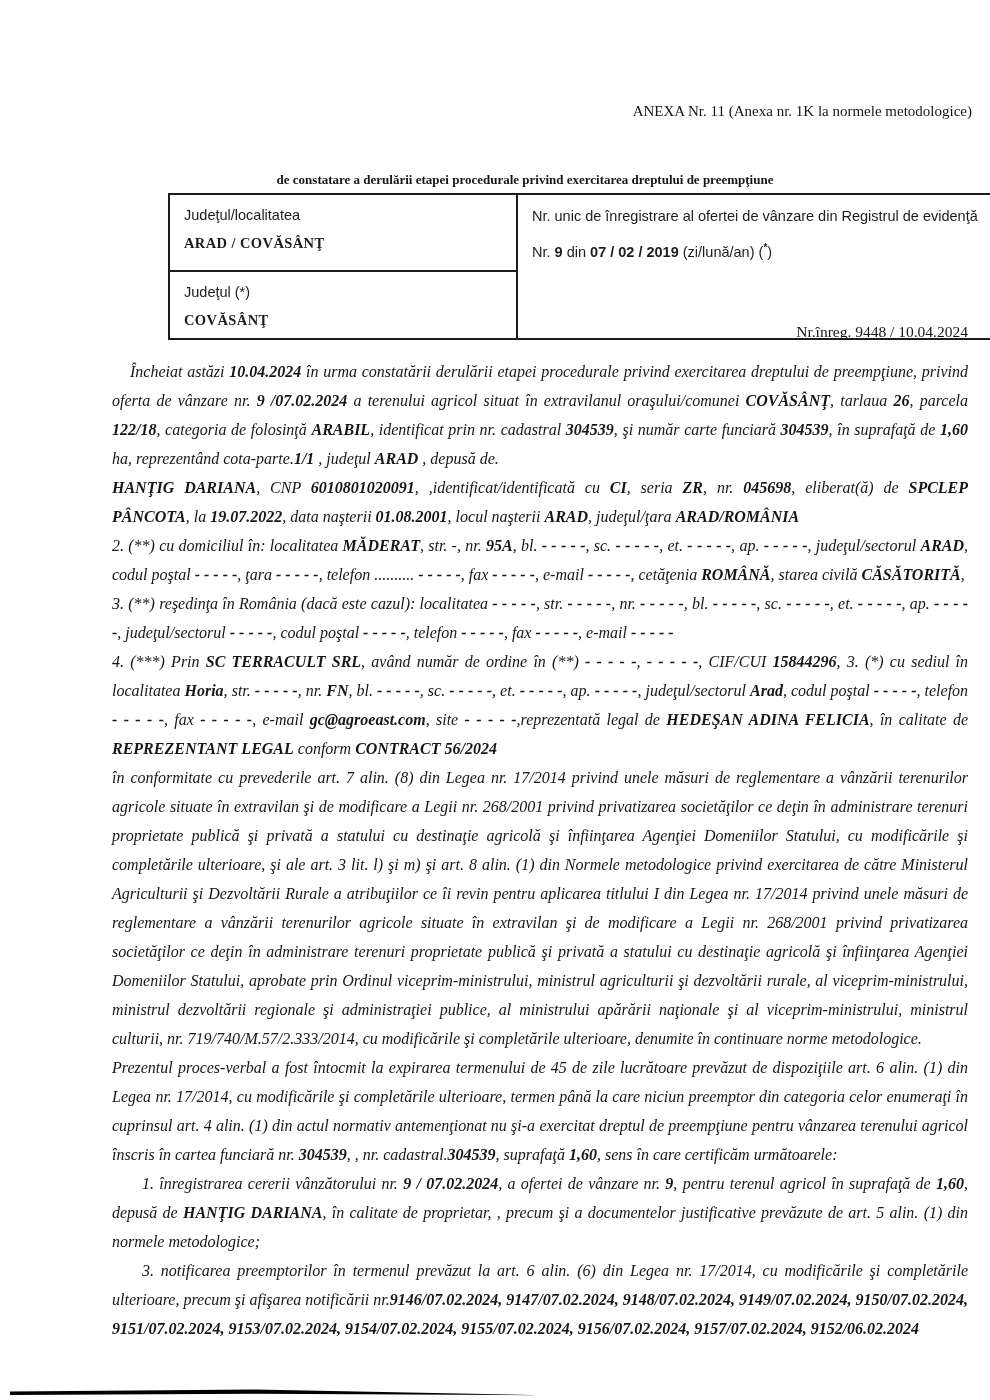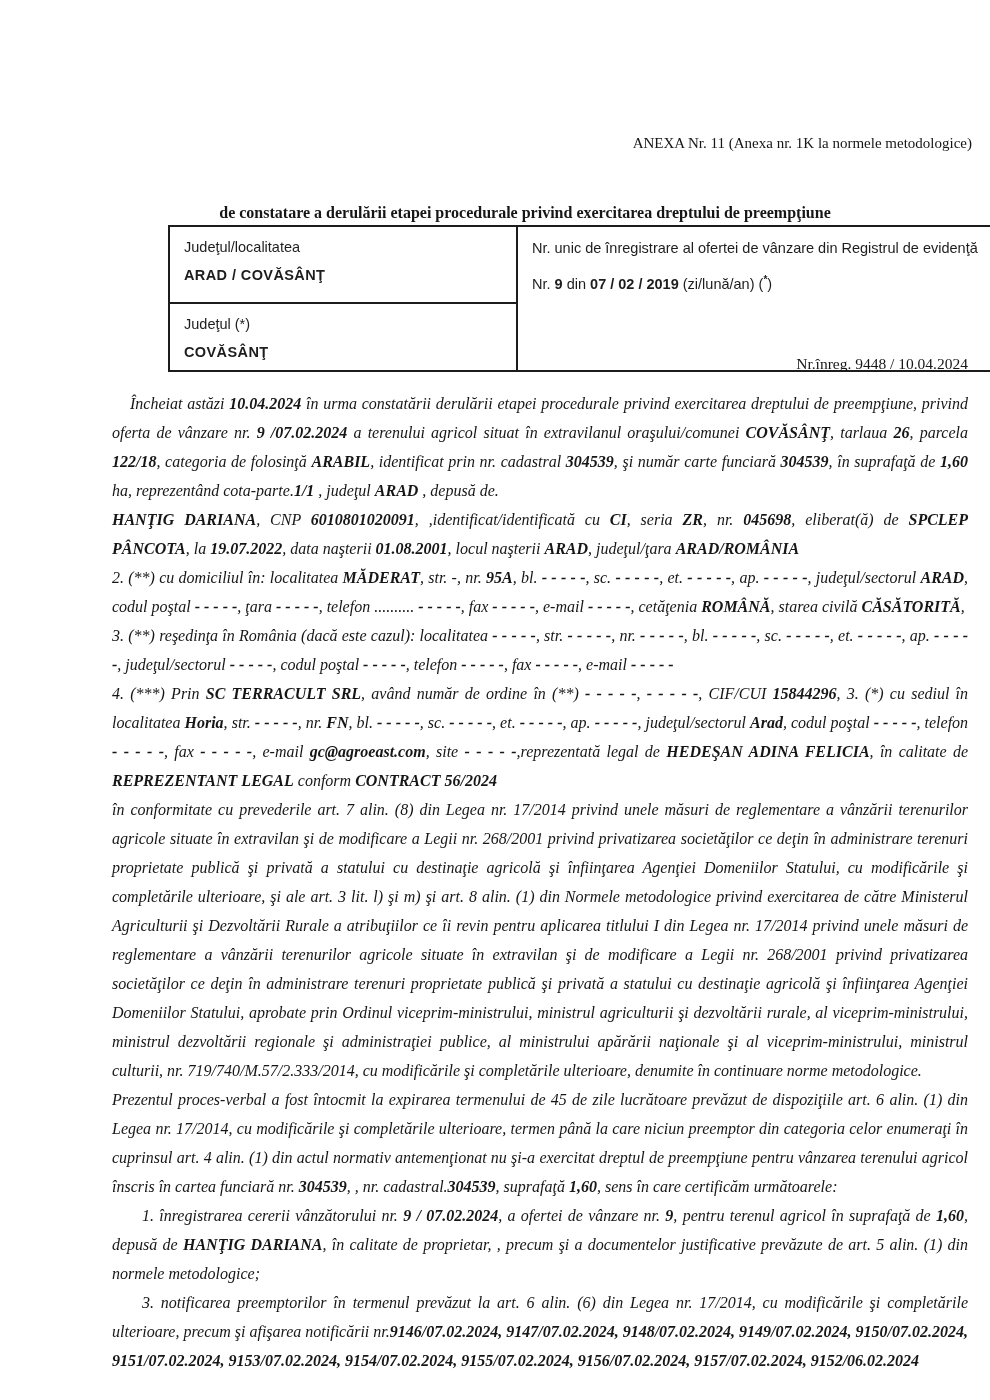--- a/index.html
+++ b/index.html
@@ -1,44 +1,44 @@
 <!DOCTYPE html>
 <html><head>
 <meta charset="utf-8">
 <style>
   html,body{margin:0;padding:0;}
   body{
     width:990px;height:1400px;background:#ffffff;position:relative;
     font-family:"Liberation Serif", serif;color:#161616;overflow:hidden;
   }
-  .page{position:absolute;inset:0;margin-top:32px;}
+  .page{position:absolute;inset:0;}
   .anexa{
     position:absolute;top:103px;right:18px;font-size:15px;white-space:nowrap;
   }
   .title{
     position:absolute;top:147px;left:112px;width:856px;text-align:center;
     font-weight:bold;font-size:16.5px;letter-spacing:0.3px;
   }
   .subtitle{
     position:absolute;top:172px;left:62px;width:926px;text-align:center;
-    font-weight:bold;font-size:16px;
+    font-weight:bold;font-size:13px;
   }
   table.htable{
     position:absolute;left:168px;top:193px;width:810px;height:127px;
     border-collapse:collapse;table-layout:fixed;
     font-family:"Liberation Sans", sans-serif;font-size:14.5px;color:#1d1d1d;
   }
   table.htable td{
     border:2px solid #1c1c1c;vertical-align:top;padding:6px 12px 4px 14px;
   }
   td.lcell1{width:320px;height:65px;}
   td.lcell2{width:320px;}
   td.rcell{width:490px;vertical-align:top;padding-top:26px;}
   .cl{line-height:28px;}
-  .cv{line-height:28px;font-weight:bold;letter-spacing:0.4px;}
+  .cv{line-height:28px;font-weight:bold;letter-spacing:0.4px;font-family:Liberation Serif, serif;}
   .rcell .cl{line-height:30px;}
   .regnum{margin-top:2px;}
   sup.star{font-size:10px;vertical-align:super;font-weight:bold;}
   .regline{
     position:absolute;top:323px;right:22px;font-size:15.5px;white-space:nowrap;
   }
   .docbody{
     position:absolute;left:112px;top:357px;width:856px;
     font-size:16px;line-height:29px;text-align:justify;
   }

